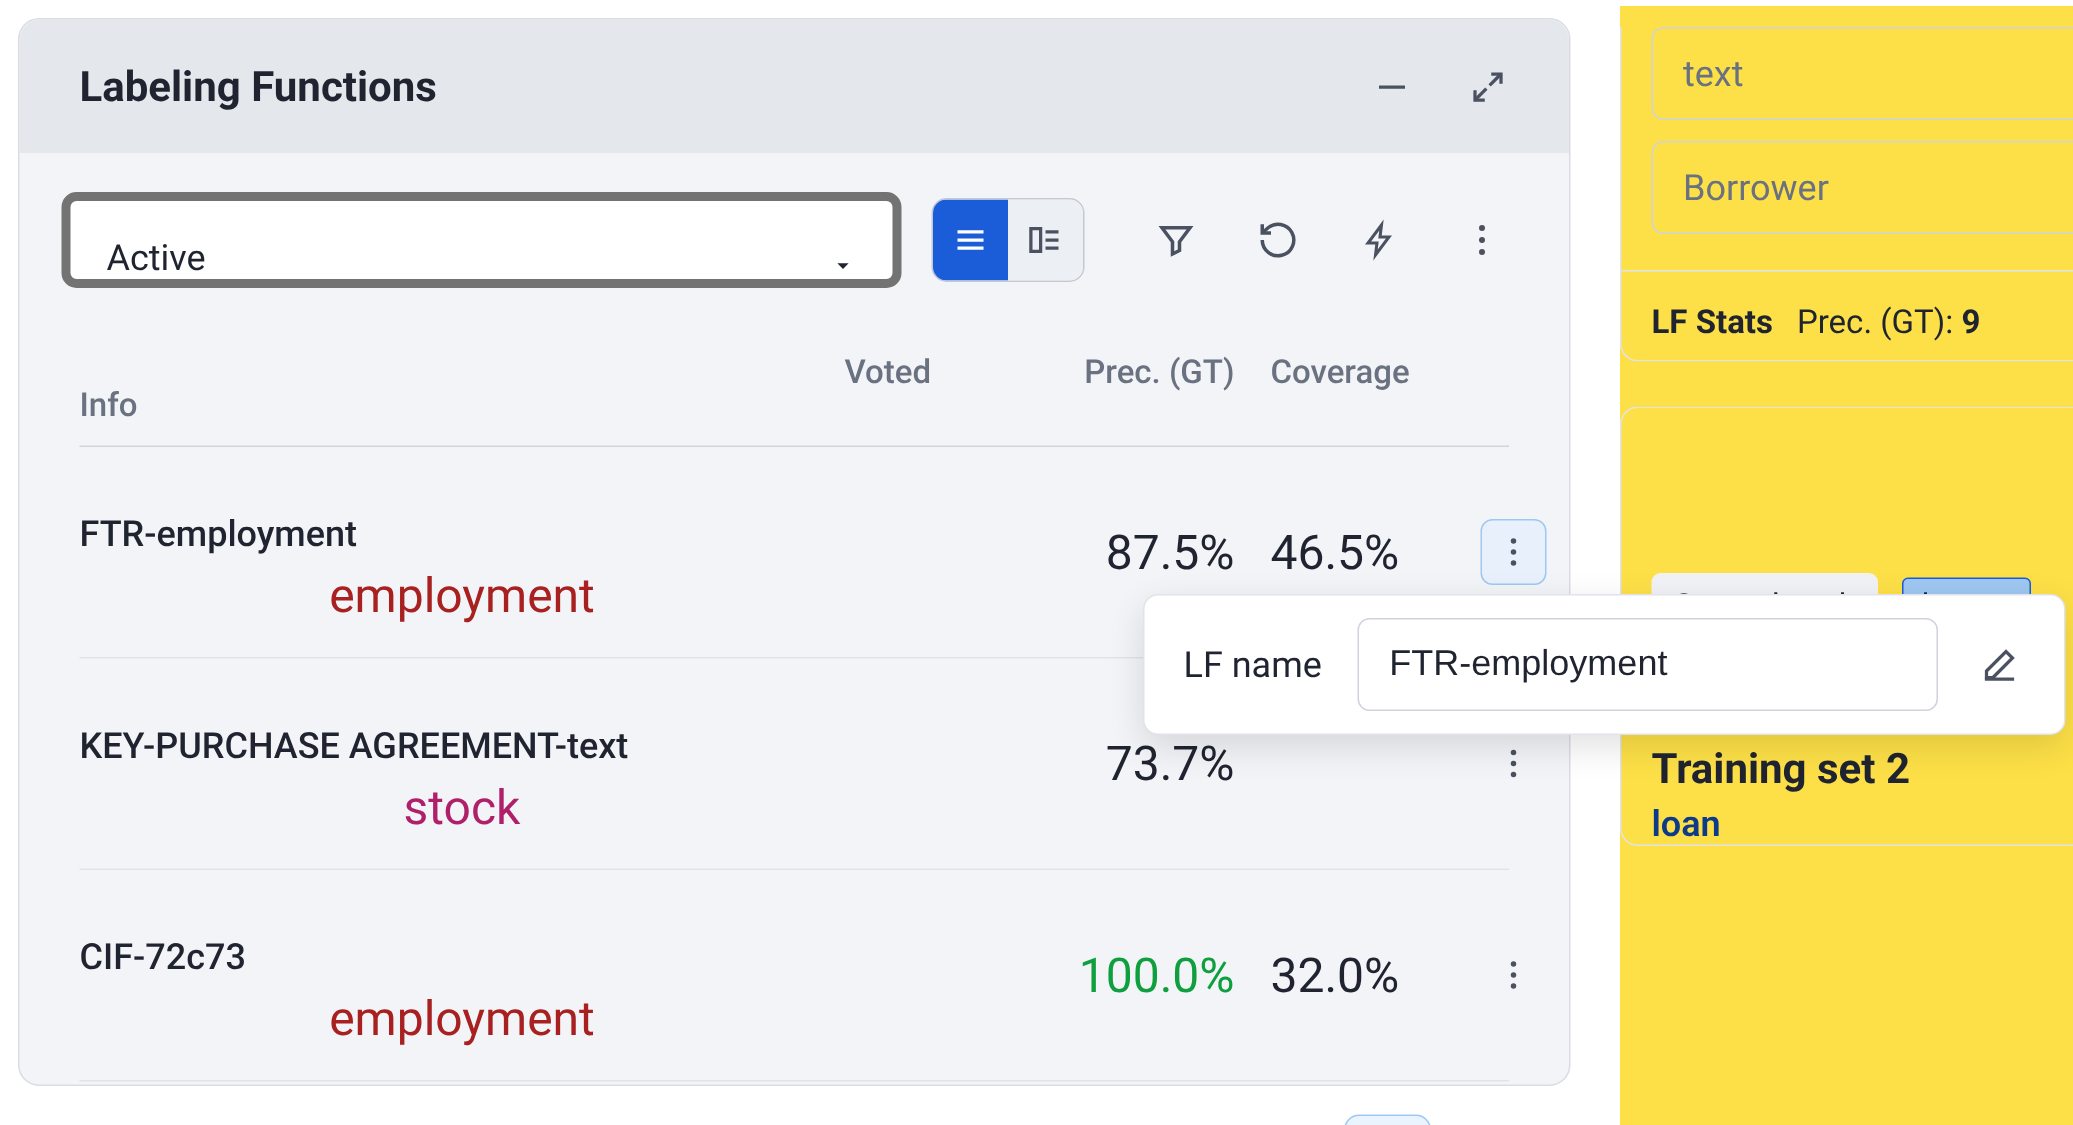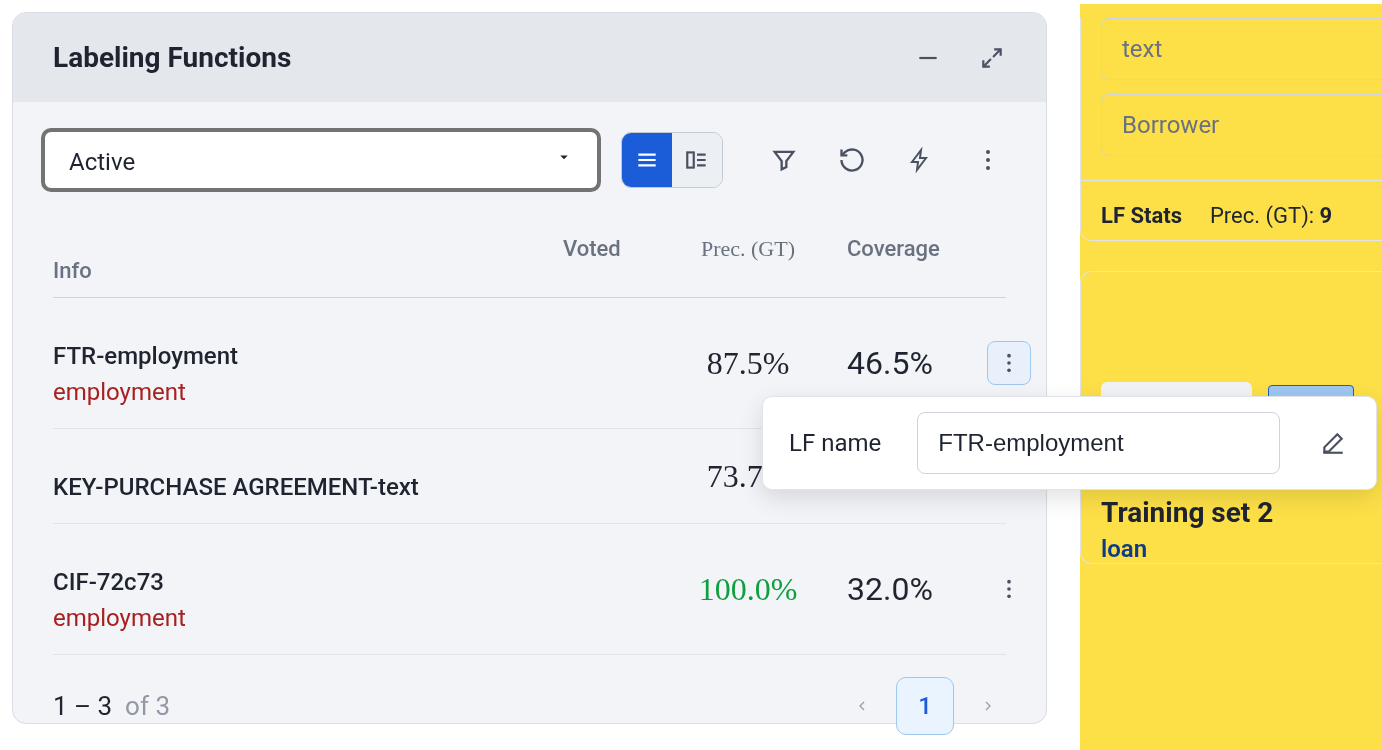--- a/index.html
+++ b/index.html
@@ -44,28 +44,28 @@
     cursor:pointer;
   }
   .toolbar {
     display:flex;
     align-items:center;
     padding: 26px 40px 12px 28px;
     gap: 20px;
   }
   .dropdown {
     background:#fff;
-    border:4px solid #737373;
+    border:6px solid #737373;
     border-radius:10px;
     height:64px;
     width:560px;
     display:flex;
-    align-items:flex-start;
+    align-items:flex-end;
     justify-content:space-between;
-    padding:16px 24px;
+    padding:0 24px;
     font-size:24px;
     color:#1f2430;
     cursor:pointer;
   }
   .view-toggle {
     display:flex;
     border:1px solid #c3c9d2;
     border-radius:10px;
     overflow:hidden;
     height:56px;
@@ -82,31 +82,31 @@
   
   .table-wrap { padding: 14px 40px 0 40px; flex:1; }
   .thead {
     display:flex;
     padding: 18px 0 14px 0;
     border-bottom:1px solid #cfd4dc;
   }
   .th { font-size:22px; color:#6a7180; font-weight:500; }
   .col-info { flex:0 0 510px;margin-top:22px; }
   .col-voted { flex:0 0 110px; text-align:left;}
-  .col-prec { flex:0 0 150px; text-align:center;font-family:Liberation Serif, serif;}
+  .col-prec { flex:0 0 150px; text-align:right;}
   .col-cov { flex:0 0 140px; text-align:left;margin-left:24px;}
   .col-menu { flex:0 0 48px; text-align:center;}
   .trow {
     display:flex;
     align-items:center;
     padding:22px 0;
     border-bottom:1px solid #e0e3e9;
   }
   .lf-name { font-size:24px;color:#1f2430; font-weight:500; }
-  .lf-label { font-size:24px; margin-top:8px;}
+  .lf-label { font-size:32px; margin-top:8px;text-align:center;}
   .label-employment { color:#a82020; }
   .label-stock { color:#b0206a; }
   .td { font-size:32px; color:#1f2430; }
   .td-green { color:#0f9f3f; }
   .row-menu {
     width:44px;height:44px;
     display:flex;align-items:center;justify-content:center;
     border-radius:8px;
     cursor:pointer;
   }
@@ -150,21 +150,21 @@
     border:1px solid #cfd4dc;
     border-radius:8px;
     padding:16px 20px;
     font-size:24px;
     color:#6a7180;
     margin:14px 0 0 20px;
     width:290px;
   }
   .lf-stats-row {
     display:flex;
-    gap:28px;
+    gap:16px;
     padding:22px 0 0 20px;
     border-top:1px solid #e0e3e9;
     margin-top:24px;
     font-size:22px;
     color:#1f2430;
   }
   .lf-stats-row b { font-weight:700; }
   .gt-row { display:flex;gap:16px;align-items:center; padding-left:20px;}
   .gt-label { background:#f0f2f5; padding:10px 14px; border-radius:6px; font-size:22px; color:#1f2430;}
   .loan-pill { background:#9ec7f1; border:1px solid #1b5cd9; padding:6px 12px; border-radius:4px; font-size:22px; color:#0d2b57; display:flex;align-items:center;gap:6px;}
@@ -180,21 +180,21 @@
     top:396px;
     width:615px;
     height:94px;
     background:#fff;
     border:1px solid #e0e3e9;
     border-radius:10px;
     box-shadow:0 8px 24px rgba(0,0,0,0.12);
     display:flex;
     align-items:center;
     padding:0 26px;
-    gap:36px;
+    gap:24px;
   }
   .popup-label { font-size:24px; color:#1f2430; }
   .popup-input {
     flex:1;
     border:1px solid #cfd4dc;
     border-radius:8px;
     height:62px;
     font-size:24px;
     padding:0 20px;
     color:#1f2430;
@@ -302,20 +302,21 @@
                 <circle cx="3" cy="4" r="2"></circle>
                 <circle cx="3" cy="12" r="2"></circle>
                 <circle cx="3" cy="20" r="2"></circle>
               </svg>
       </div>
     </div>
         </div>
         <div class="trow">
     <div class="col-info">
       <div class="lf-name">KEY-PURCHASE AGREEMENT-text</div>
+      <div class="lf-label label-stock">stock</div>
     </div>
     <div class="td col-voted"></div>
     <div class="td col-prec ">73.7%</div>
     <div class="td col-cov"></div>
     <div class="col-menu">
       <div class="row-menu ">
         <svg width="6" height="22" viewBox="0 0 6 24" fill="#4a5160">
                 <circle cx="3" cy="4" r="2"></circle>
                 <circle cx="3" cy="12" r="2"></circle>
                 <circle cx="3" cy="20" r="2"></circle>

